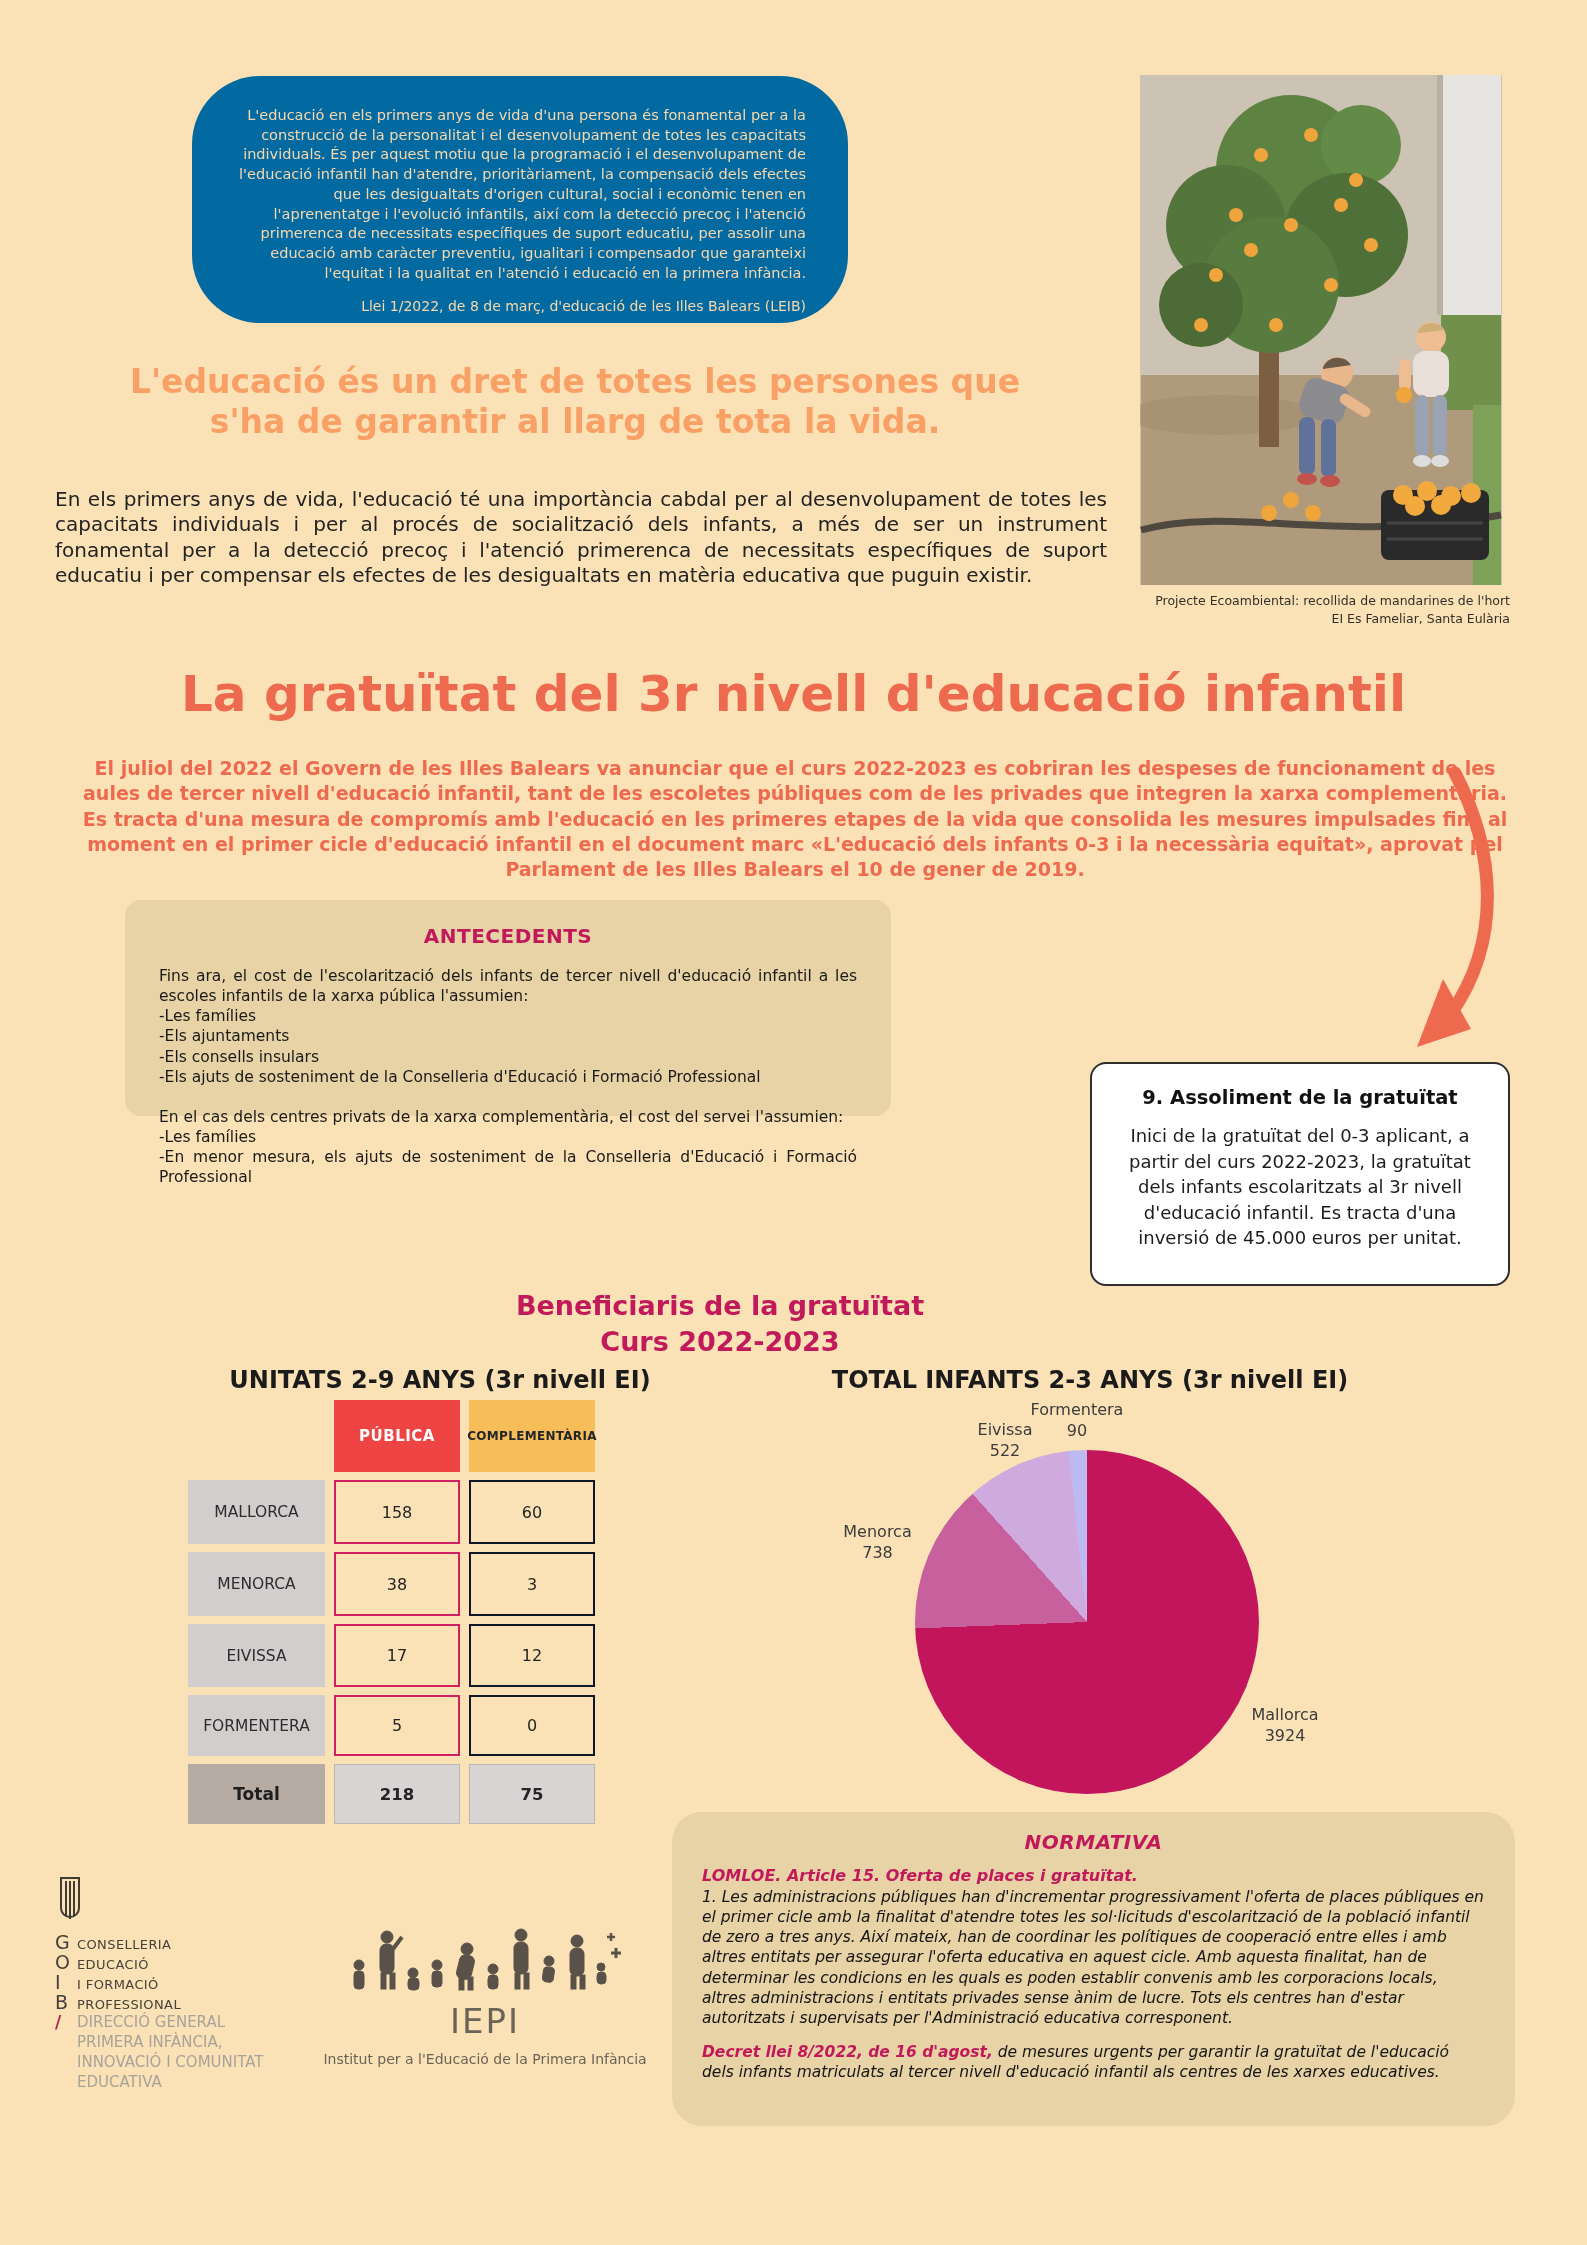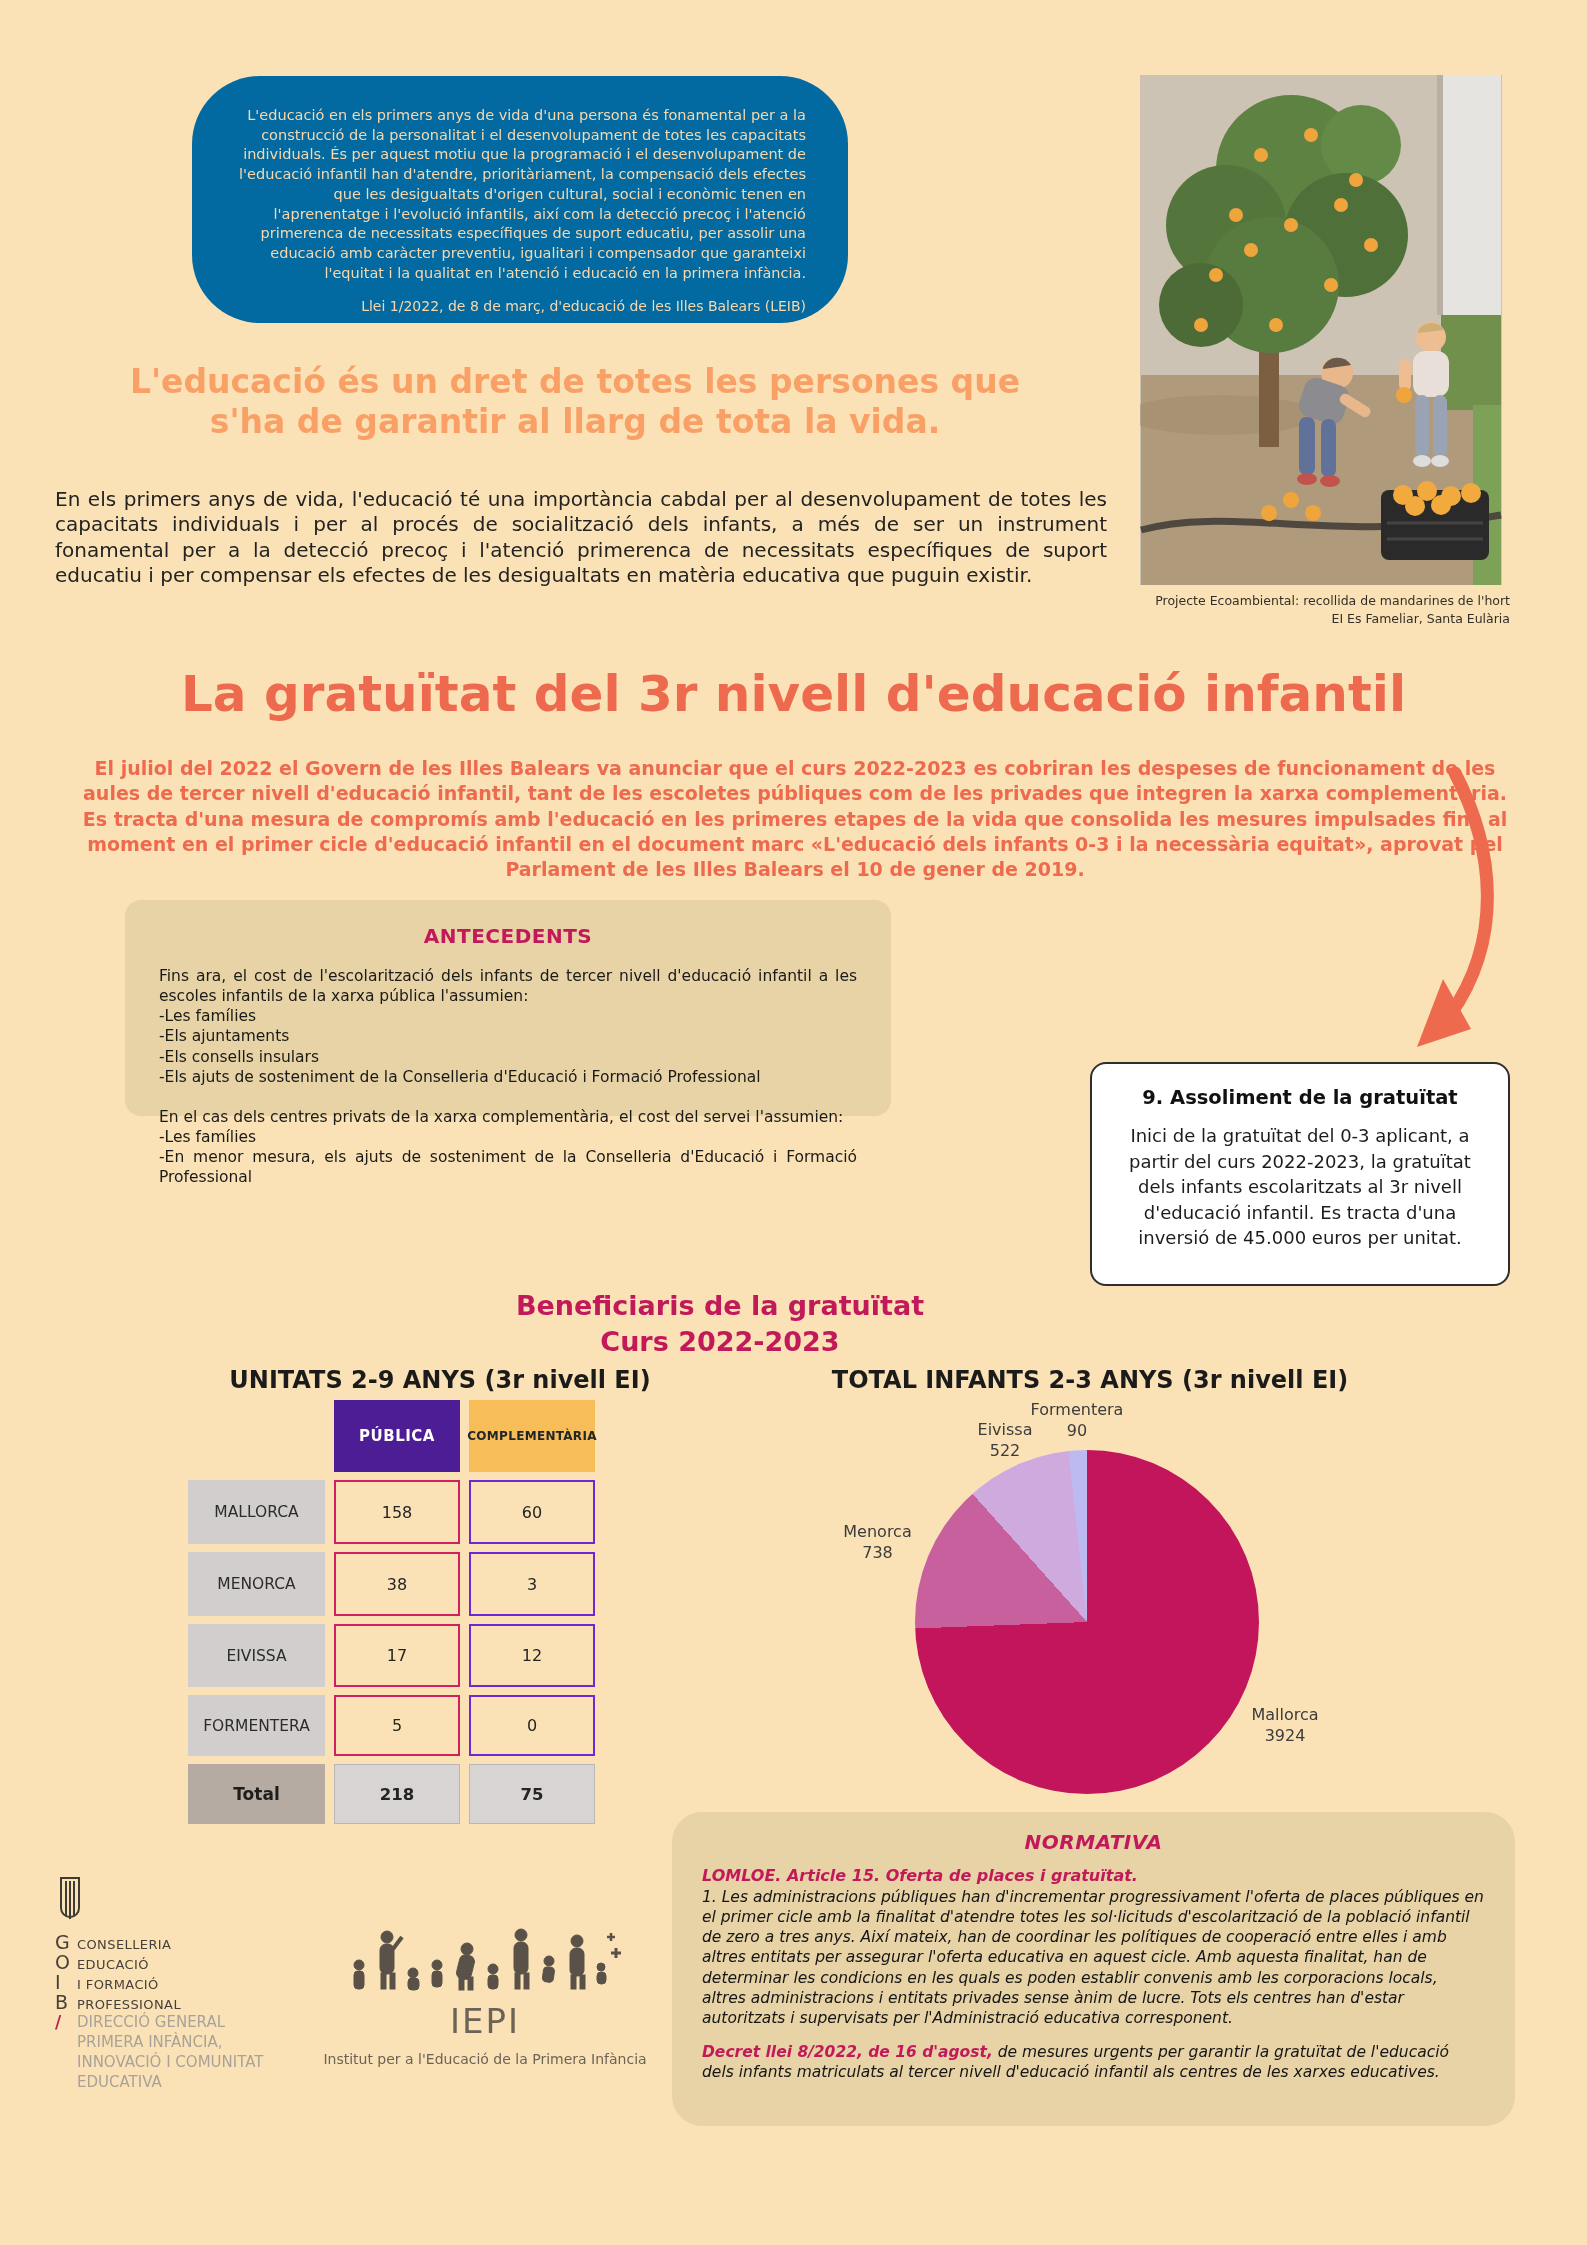--- a/index.html
+++ b/index.html
@@ -37,25 +37,25 @@
   .assoliment .body{margin-top:14px;font-size:18px;line-height:1.42;color:#1c1c1c;}
   
   .benef{left:220px;top:1288px;width:1000px;text-align:center;font-weight:700;font-size:27px;line-height:1.32;color:#c2195a;}
   
   .units-title{left:160px;top:1366px;width:560px;text-align:center;font-weight:700;font-size:24px;color:#1b1b1b;}
   .pie-title{left:790px;top:1366px;width:600px;text-align:center;font-weight:700;font-size:24px;color:#1b1b1b;}
   
   .units-table{left:188px;top:1400px;display:grid;grid-template-columns:137px 126px 126px;grid-template-rows:72px 64px 64px 63px 61px 60px;gap:8px 9px;}
   .cell{display:flex;align-items:center;justify-content:center;font-size:16px;color:#242424;box-sizing:border-box;text-align:center;}
   .cell.blank{background:transparent;}
-  .cell.h-pub{background:#4c1d95;color:#fff;font-weight:700;font-size:15px;letter-spacing:.5px;}
+  .cell.h-pub{background:#ef4444;color:#fff;font-weight:700;font-size:15px;letter-spacing:.5px;}
   .cell.h-comp{background:#f7bd59;color:#20262a;font-weight:700;font-size:12px;letter-spacing:.3px;}
   .cell.rlabel{background:#d2cecd;font-size:15.5px;color:#2c2c2c;}
   .cell.v-pub{border:2px solid #cf2160;}
-  .cell.v-comp{border:2px solid #6d28d9;}
+  .cell.v-comp{border:2px solid #0f172a;}
   .cell.t-label{background:#b5aba3;font-weight:700;font-size:17px;color:#1d1d1d;}
   .cell.t-val{background:#d7d4d3;border:1px solid #bab6b5;font-weight:700;font-size:16.5px;}
   
   .pie{left:915px;top:1450px;width:344px;height:344px;border-radius:50%;}
   .pie-label{position:absolute;text-align:center;font-size:16px;line-height:1.3;color:#3c3c3c;}
   .pl-formentera{left:1012px;top:1400px;width:130px;}
   .pl-eivissa{left:945px;top:1420px;width:120px;}
   .pl-menorca{left:815px;top:1522px;width:125px;}
   .pl-mallorca{left:1220px;top:1705px;width:130px;}
   

